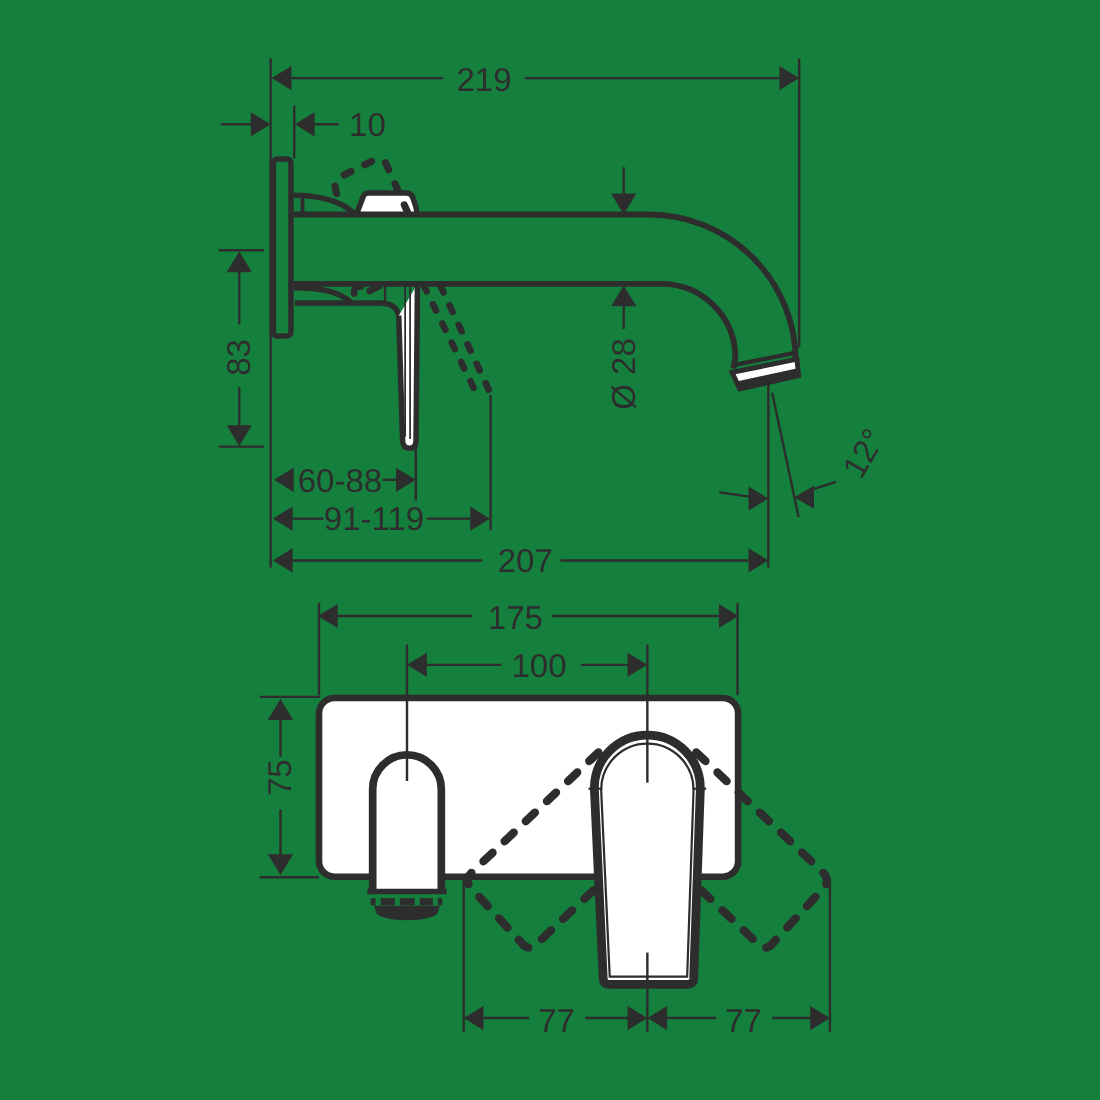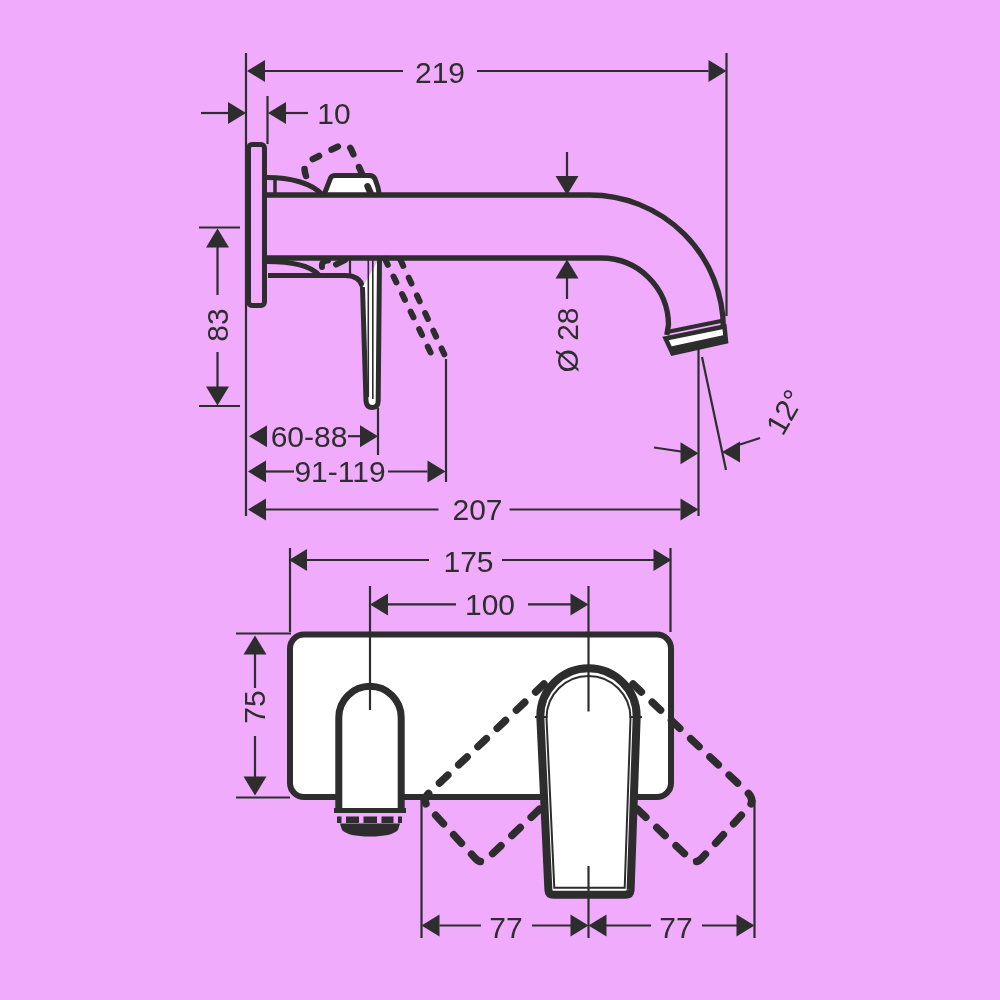--- a/index.html
+++ b/index.html
@@ -1,16 +1,16 @@
 <!DOCTYPE html>
 <html><head>
 <meta charset="utf-8">
 <style>
   html,body{margin:0;padding:0;background:#ffffff;}
-  #stage{width:1000px;height:1000px;position:relative;background:#f0abfc;}
+  #stage{width:1000px;height:1000px;position:relative;background:#15803d;}
   svg{position:absolute;top:0;left:0;}
   text{font-family:"Liberation Sans",sans-serif;fill:#2d2d2d;font-size:30px;}
 </style>
 </head>
 <body>
 <div id="stage">
 <svg width="1000" height="1000" viewBox="0 0 1000 1000">
 <g stroke="#2d2d2d" fill="none" stroke-linecap="butt">
 
 <g stroke-width="2.2">

